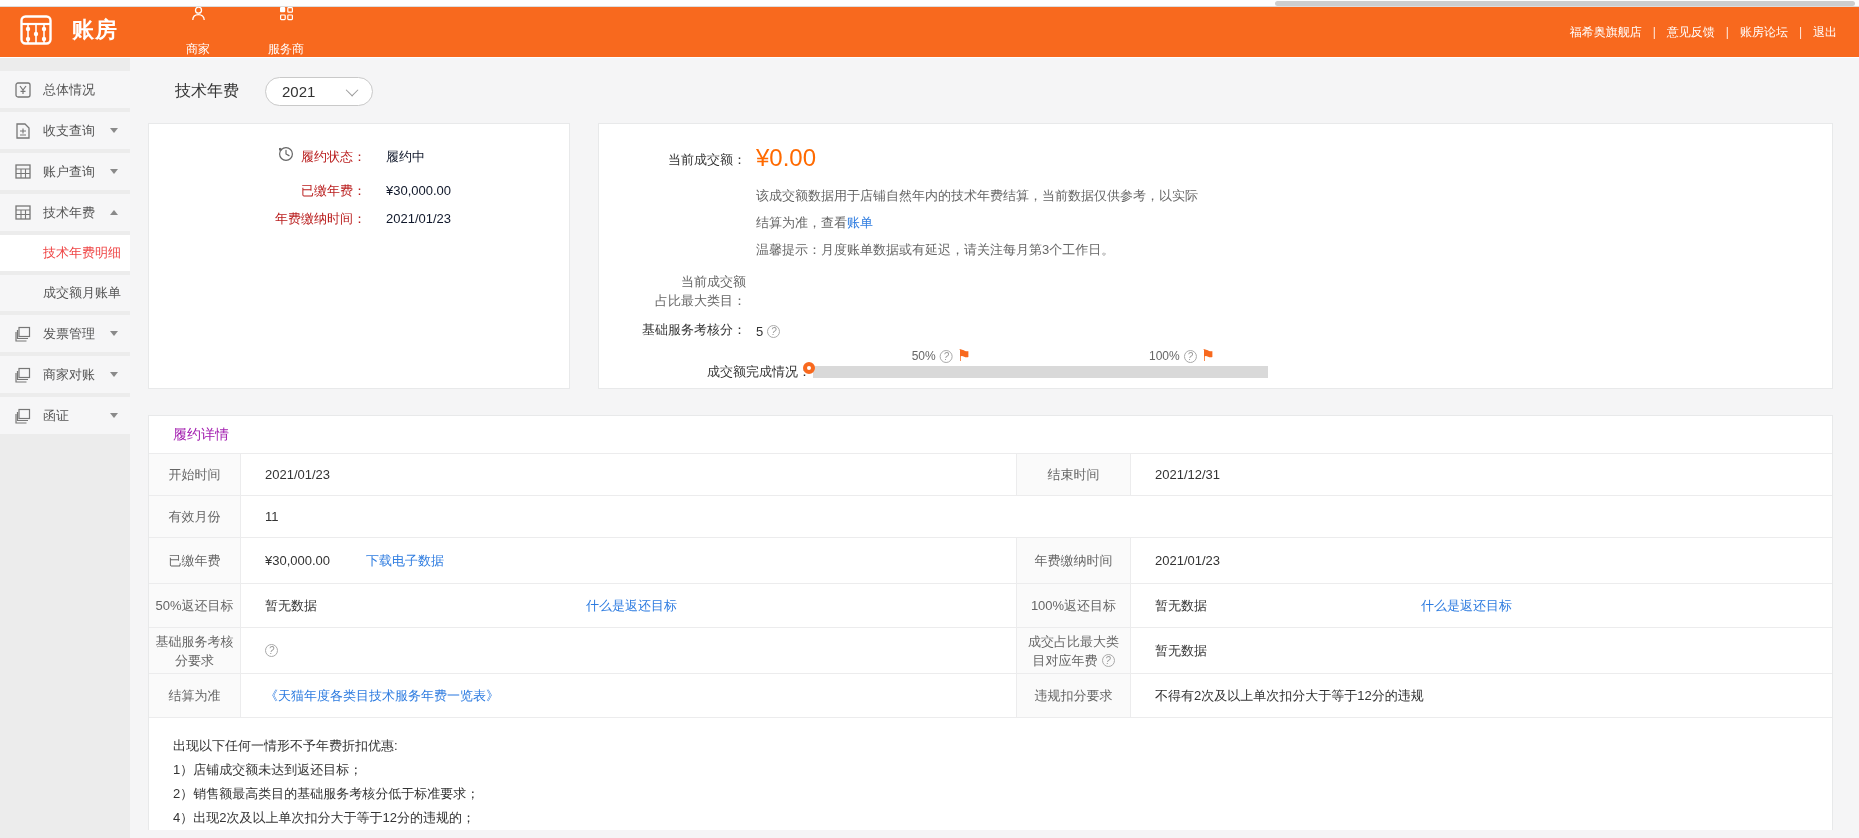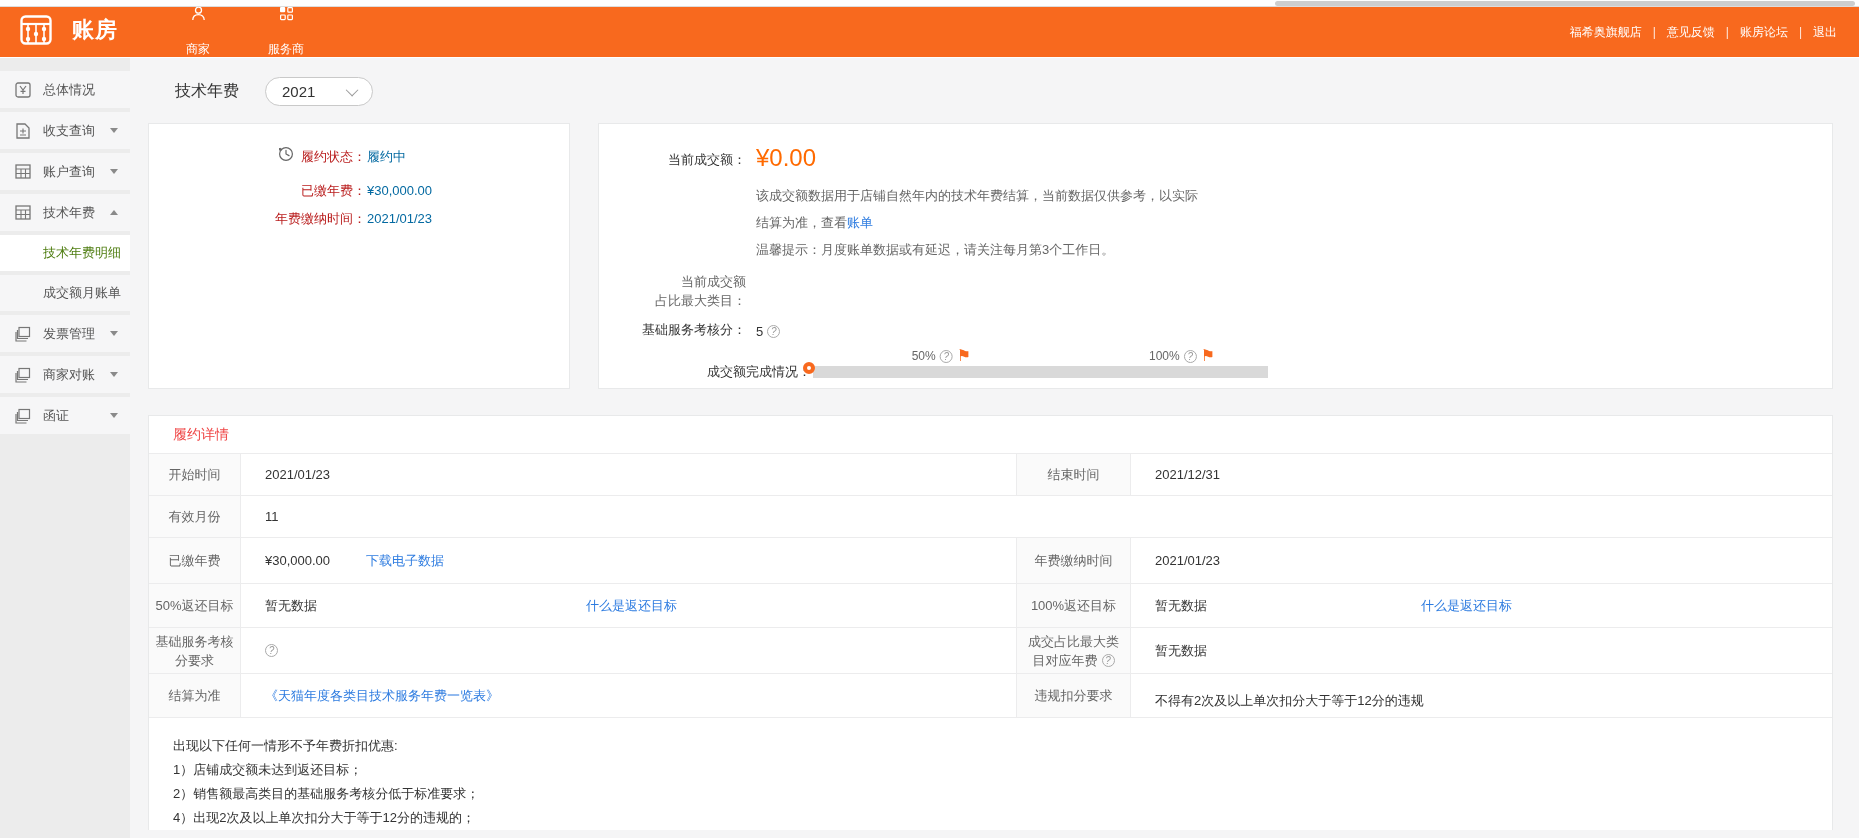--- a/index.html
+++ b/index.html
@@ -24,39 +24,39 @@
   
   .sidebar { position:absolute; left:0; top:58px; bottom:0; width:130px; background:#ececec; padding-top:13px; }
   .side-item { height:37px; margin-bottom:4px; background:#f6f6f7; display:flex; align-items:center;
     padding:0 12px 0 14px; font-size:13px; color:#555; cursor:pointer; }
   .side-icon { width:17px; margin-right:12px; display:flex; justify-content:center; }
   .side-arrow { margin-left:auto; width:0; height:0; }
   .arrow-down { border-left:4px solid transparent; border-right:4px solid transparent; border-top:5px solid #8a8a8a; }
   .arrow-up { border-left:4px solid transparent; border-right:4px solid transparent; border-bottom:5px solid #8a8a8a; }
   .side-sub { height:36px; margin-bottom:4px; background:#f6f6f7; display:flex; align-items:center;
     padding-left:43px; font-size:13px; color:#555; cursor:pointer; }
-  .side-sub.active { background:#fff; color:#4d7c0f; }
+  .side-sub.active { background:#fff; color:#ef4444; }
 
   
   .main { position:absolute; left:130px; top:58px; right:0; bottom:0; background:#f5f5f6; overflow:hidden; }
   .page-head { padding:19px 0 0 45px; display:flex; align-items:center; gap:26px; }
   .page-title { font-size:16px; color:#333; }
   .year-select { height:29px; min-width:108px; border:1px solid #c9c9c9; border-radius:15px; background:#fff;
     display:flex; align-items:center; justify-content:space-between; padding:0 14px 0 16px; font-size:15px; color:#333; cursor:pointer; }
   .chevron { width:9px; height:9px; border-left:1.5px solid #9a9a9a; border-bottom:1.5px solid #9a9a9a;
     transform:rotate(-45deg) translateY(-2px); margin-left:18px; }
 
   .cards { margin:17px 26px 0 18px; display:flex; gap:28px; }
   .card { background:#fff; border:1px solid #e8e9ea; height:266px; }
   .card-status { width:422px; flex:none; padding-top:22px; }
   .sc-row { display:flex; align-items:center; font-size:13px; line-height:20px; }
   .sc-row + .sc-row { margin-top:13px; }
   .sc-row.tight { margin-top:8px; }
   .sc-label { width:217px; display:flex; justify-content:flex-end; align-items:center; gap:7px; color:#b91c1c; }
-  .sc-value { margin-left:1px; color:#0369a1; }
+  .sc-value { margin-left:20px; color:#0f172a; }
 
   .card-gmv { flex:1; padding-top:20px; }
   .gmv-label { width:147px; flex:none; text-align:right; font-size:13px; color:#333; }
   .amount-row { display:flex; }
   .amount-row .gmv-label { margin-top:7px; }
   .amount-value { margin-left:10px; font-size:24px; color:#FF6A00; line-height:28px; }
   .gmv-desc { margin-left:157px; margin-top:10px; font-size:13px; color:#666; line-height:27px; }
   .link { color:#2E7CE0; cursor:pointer; text-decoration:none; }
   .cat-label { width:147px; margin-top:9px; text-align:right; font-size:13px; color:#666; line-height:19px; }
   .score-row { display:flex; align-items:flex-end; margin-top:11px; }
@@ -67,28 +67,28 @@
   .progress-label { width:212px; flex:none; text-align:right; font-size:13px; color:#333; }
   .bar { position:relative; margin-left:2px; width:455px; height:12px; background:#d9d9d9; }
   .knob { position:absolute; left:-10px; top:-4px; width:12px; height:12px; background:#fff;
     border:4px solid #F8691E; border-radius:50%; }
   .milestone { position:absolute; bottom:15px; transform:translateX(-100%); white-space:nowrap;
     font-size:12px; color:#666; display:flex; align-items:center; }
   .flag { color:#F8691E; font-size:16px; margin-left:4px; line-height:14px; }
 
   
   .details-panel { margin:26px 26px 0 18px; background:#fff; border:1px solid #e8e9ea; border-bottom:none; }
-  .details-title { height:37px; line-height:37px; padding-left:24px; font-size:14px; color:#ef4444; }
+  .details-title { height:37px; line-height:37px; padding-left:24px; font-size:14px; color:#a21caf; }
   .dtable { display:grid; grid-template-columns:92px 775px 115px 1fr; grid-template-rows:42px 42px 46px 44px 46px 44px;
     border-top:1px solid #ececed; font-size:13px; }
   .dlabel { background:#fafafa; color:#666; border-right:1px solid #ececed; border-bottom:1px solid #ececed;
     display:flex; flex-direction:column; justify-content:center; text-align:center; padding:3px 6px; line-height:19px; }
   .dlabel.col2 { border-left:1px solid #ececed; }
   .dvalue { display:flex; align-items:center; padding-left:24px; border-bottom:1px solid #ececed; color:#333; overflow:hidden; }
-  .dvalue.wrap { align-items:center; padding-top:9px; line-height:25px; }
+  .dvalue.wrap { align-items:flex-start; padding-top:9px; line-height:25px; }
   .dvalue.wrap .wrap-text { max-width:340px; }
   .span3 { grid-column:2 / 5; }
   .ml-download { margin-left:36px; }
   .ml-link1 { margin-left:269px; }
   .ml-link2 { margin-left:214px; }
 
   .notes { padding:16px 24px 0 24px; font-size:13px; color:#333; line-height:24px; }
   .notes div { white-space:nowrap; }
 </style>
 </head>

